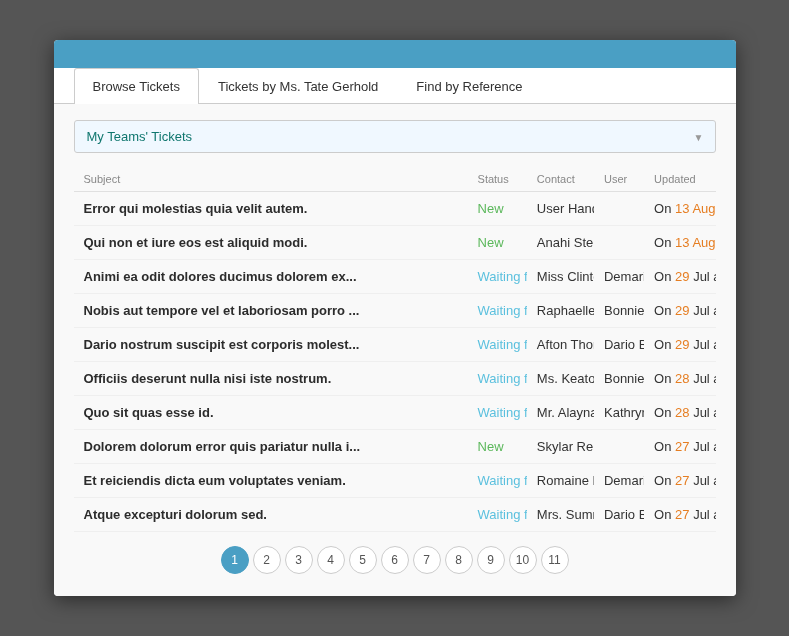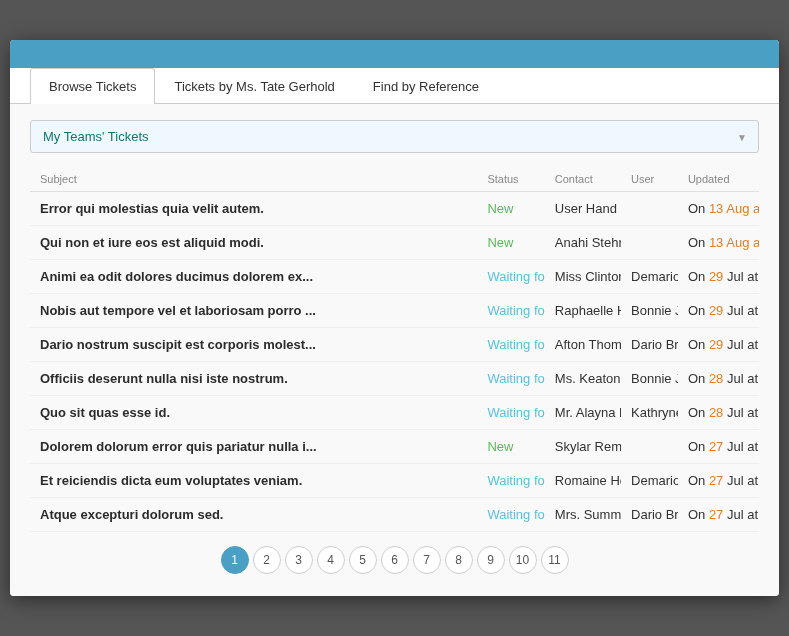--- a/index.html
+++ b/index.html
@@ -8,21 +8,21 @@
       font-size: 13px;
       background: #555;
       display: flex;
       justify-content: center;
       align-items: center;
       width: 789px;
       height: 636px;
       overflow: hidden;
     }
     .modal {
-      width: 769px;
+      width: 682px;
       background: #fff;
       border-radius: 4px;
       overflow: hidden;
       box-shadow: 0 4px 20px rgba(0,0,0,0.5);
     }
     .modal-header {
       background: #4a9fc4;
       padding: 14px 20px;
     }
     .modal-header h2 {

